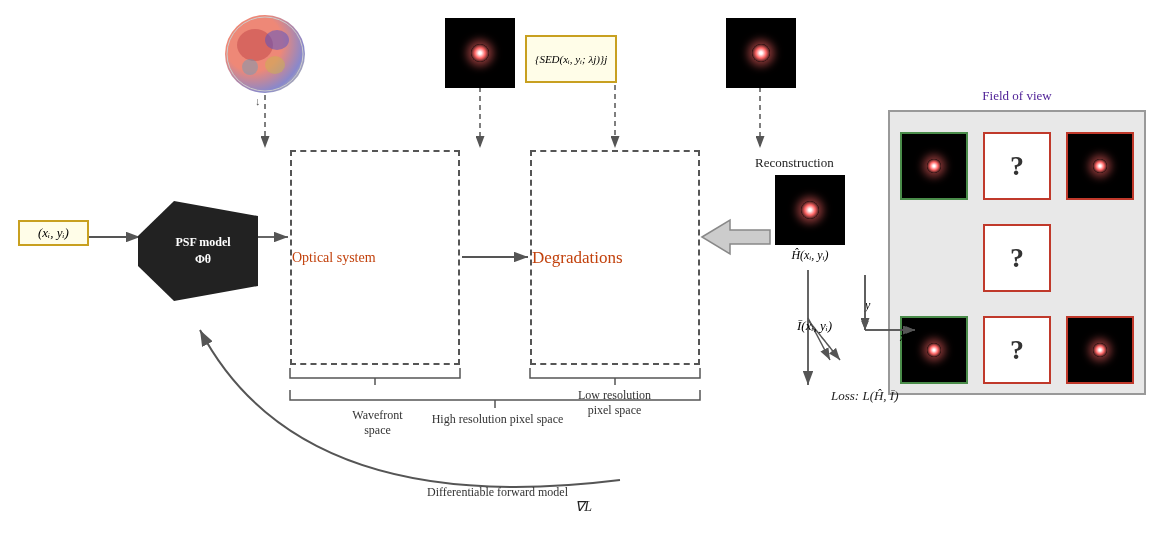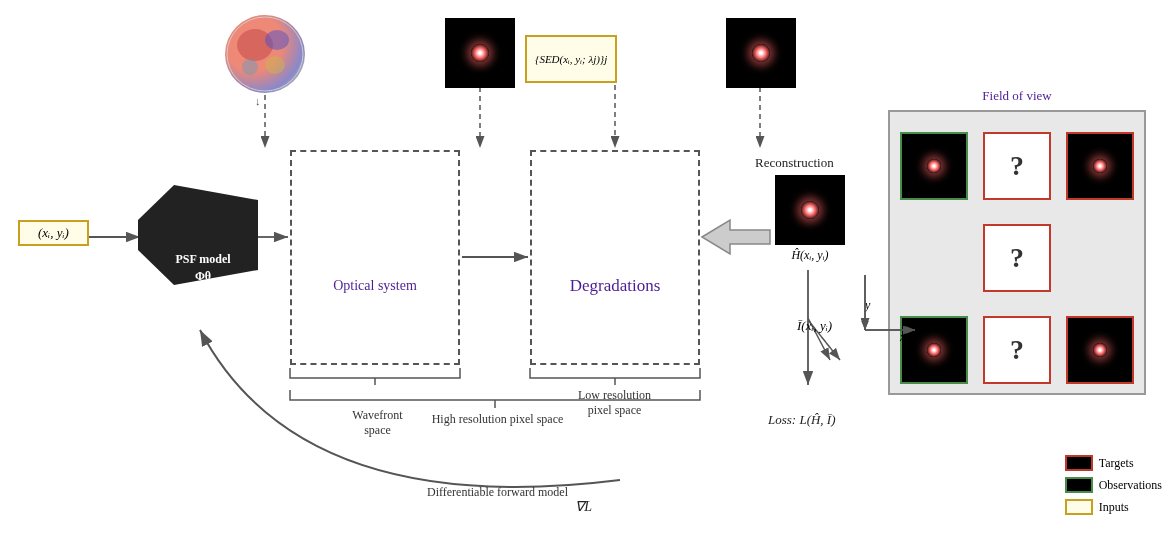--- a/index.html
+++ b/index.html
@@ -24,28 +24,28 @@
       top: 220px;
       border: 2px solid #c8a020;
       background: #fffde8;
       padding: 3px 18px;
       font-size: 13px;
       font-style: italic;
     }
     .psf-trapezoid {
       position: absolute;
       left: 0;
-      top: 0;
+      top: 16px;
       width: 120px;
       height: 100px;
       background: #222;
       clip-path: polygon(30% 0%, 100% 15%, 100% 85%, 30% 100%, 0% 65%, 0% 35%);
       display: flex;
       align-items: center;
-      justify-content: flex-end;
+      justify-content: center;
       flex-direction: column;
     }
     .psf-label {
       color: #fff;
       font-size: 12px;
       font-weight: bold;
       text-align: center;
       line-height: 1.4;
       margin-left: 10px;
     }
@@ -67,27 +67,26 @@
       left: 530px;
       top: 150px;
       width: 170px;
       height: 215px;
     }
 
     
     .box-label {
       position: absolute;
       font-size: 14px;
-      color: #4c1d95;
-      text-align: center;
+      color: #c2410c;
+      text-align: left;
       width: 100%;
       top: 50%;
       left: 50%;
       transform: translate(-50%, -50%);
-      margin-top: 28px;
     }
 
     
     .psf-star-img {
       position: absolute;
       width: 70px;
       height: 70px;
       background: #000;
       display: flex;
       align-items: center;
@@ -441,46 +440,32 @@
     <line x1="20" y1="65" x2="70" y2="65" stroke="#555" stroke-width="1.5" marker-end="url(#arrowhead)"></line>
     <defs>
       <marker id="arrowhead2" markerWidth="6" markerHeight="5" refX="6" refY="2.5" orient="auto">
         <polygon points="0 0, 6 2.5, 0 5" fill="#555"></polygon>
       </marker>
     </defs>
     <line x1="20" y1="10" x2="20" y2="65" stroke="#555" stroke-width="1.5" marker-end="url(#arrowhead2)"></line>
     <line x1="20" y1="65" x2="70" y2="65" stroke="#555" stroke-width="1.5" marker-end="url(#arrowhead2)"></line>
   </svg>
 
-  <div class="loss-label" style="left:768px; top:388px;margin-top:24px;">Loss: L(Ĥ, Ī)</div>
+  <div class="loss-label" style="left:831px; top:388px;">Loss: L(Ĥ, Ī)</div>
 
   <div class="grad-label" style="left:575px; top:498px;">∇L</div>
 
   <div class="bracket-label" style="left:295px; top:388px; width:165px;margin-top:20px;">
     Wavefront<br>space
   </div>
 
   <div class="bracket-label" style="left:532px; top:388px; width:165px;">
     Low resolution<br>pixel space
   </div>
 
   <div class="bracket-label" style="left:295px; top:412px; width:405px;">
     High resolution pixel space
   </div>
 
   <div class="bracket-label" style="left:295px; top:445px; width:405px;margin-top:40px;">Differentiable forward model</div>
 
-  <div class="legend">
-    <div class="legend-item">
-      <div class="legend-box" style="border-color:#c0392b; background:#000;"></div>
-      <span>Targets</span>
-    </div>
-    <div class="legend-item">
-      <div class="legend-box" style="border-color:#4a8c4a; background:#000;"></div>
-      <span>Observations</span>
-    </div>
-    <div class="legend-item">
-      <div class="legend-box" style="border-color:#c8a020; background:#fffde8;"></div>
-      <span>Inputs</span>
-    </div>
-  </div>
 
 </div>
 
 </body></html>

